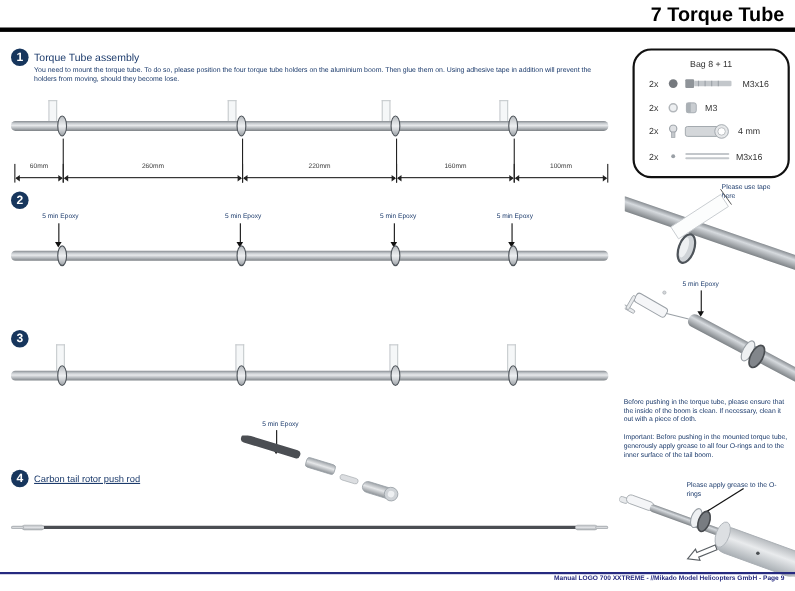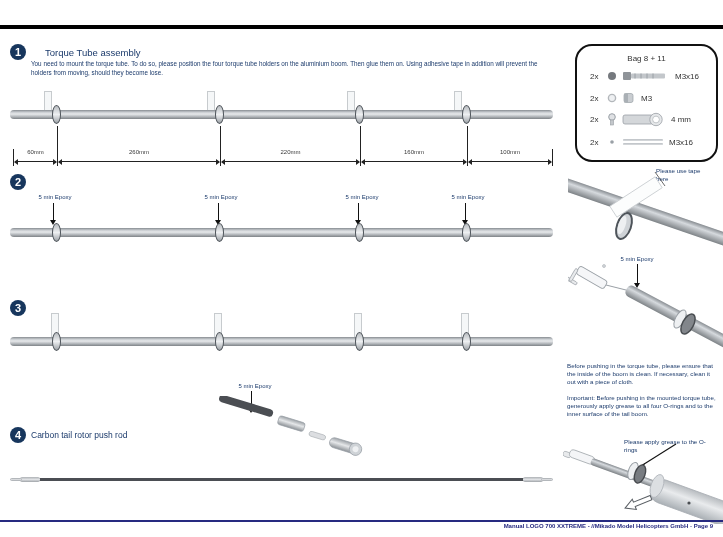--- a/index.html
+++ b/index.html
@@ -56,24 +56,25 @@
   
   .note { position:absolute; font-size:6.2px; line-height:1.32; color:#1b3a6b; }
   .footRule { position:absolute; left:0; right:0; top:520px; height:1.5px; background:#262a80; }
   .footer { position:absolute; top:523px; right:10px; font-size:6px; font-weight:bold; color:#262a80; }
 </style>
 </head>
 <body>
 
 <div class="page">
 
+  <div class="title">7 Torque Tube</div>
   <div class="hrule"></div>
 
   <div class="badge" style="left:10px;top:44px;">1</div>
-  <div class="stepTitle" style="left:45px;top:47px;">Torque Tube assembly</div>
+  <div class="stepTitle" style="left:31px;top:47px;">Torque Tube assembly</div>
   <div class="stepBody" style="left:31px;top:60px;width:512px;">You need to mount the torque tube. To do so, please position the four torque tube holders on the aluminium boom. Then glue them on. Using adhesive tape in addition will prevent the holders from moving, should they become lose.</div>
 
   <div class="tab" style="left:44px;top:91px;height:21px;"></div>
   <div class="tab" style="left:207px;top:91px;height:21px;"></div>
   <div class="tab" style="left:347px;top:91px;height:21px;"></div>
   <div class="tab" style="left:454px;top:91px;height:21px;"></div>
   <div class="boom" style="left:10px;top:110px;width:543px;"></div>
   <div class="ring" style="left:52px;top:105px;"></div>
   <div class="ring" style="left:215px;top:105px;"></div>
   <div class="ring" style="left:355px;top:105px;"></div>
@@ -145,21 +146,21 @@
     <rect x="6" y="6" width="56" height="7.5" rx="3.5" fill="#4b4e53" transform="rotate(17 34 10)"></rect>
     <rect x="66" y="23" width="27" height="9" rx="2.5" fill="url(#metal1)" stroke="#9aa0a6" stroke-width="0.7" transform="rotate(17 79 27)"></rect>
     <rect x="97" y="37" width="17" height="5" rx="2.5" fill="#dcdee1" stroke="#a8adb2" stroke-width="0.6" transform="rotate(17 105 39)"></rect>
     <g transform="rotate(17 133 50)">
       <rect x="117" y="45" width="30" height="10" rx="5" fill="url(#metal1)" stroke="#9aa0a6" stroke-width="0.7"></rect>
       <circle cx="144" cy="50" r="6.2" fill="#cfd3d7" stroke="#9aa0a6" stroke-width="0.7"></circle>
       <circle cx="144" cy="50" r="3" fill="#eef0f2"></circle>
     </g>
   </svg>
   <div class="badge" style="left:10px;top:427px;">4</div>
-  <div class="stepTitle" style="left:31px;top:430px;font-size:8.5px;">Carbon tail rotor push rod</div>
+  <div class="stepTitle" style="left:31px;top:430px;font-size:8.5px;text-decoration:underline;">Carbon tail rotor push rod</div>
   <div class="abs" style="left:10px;top:476px;width:543px;height:6px;">
     <div class="rodbar"></div>
     <div class="rodend" style="left:10px;"></div>
     <div class="rodend" style="right:10px;"></div>
     <div class="rodtip" style="left:0;"></div>
     <div class="rodtip" style="right:0;"></div>
   </div>
 
   <div class="bag">
     <div class="bagTitle">Bag 8 + 11</div>

